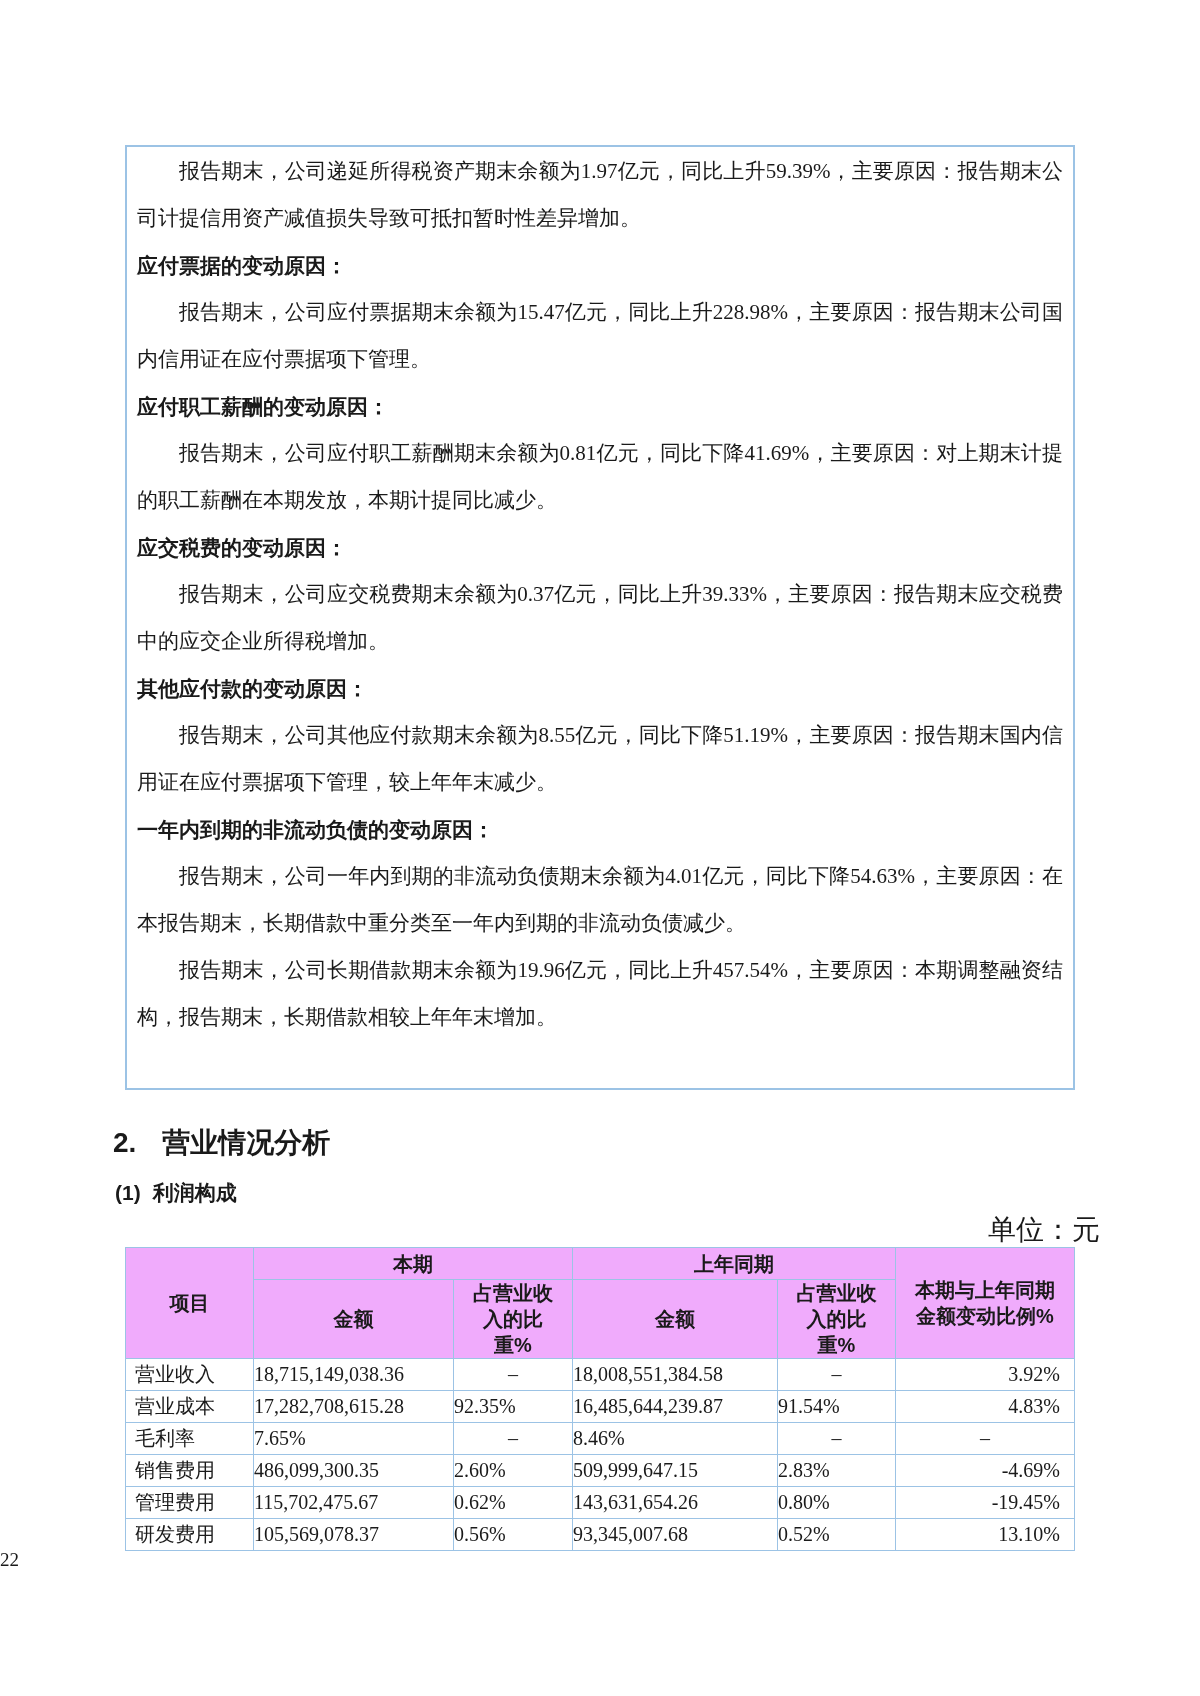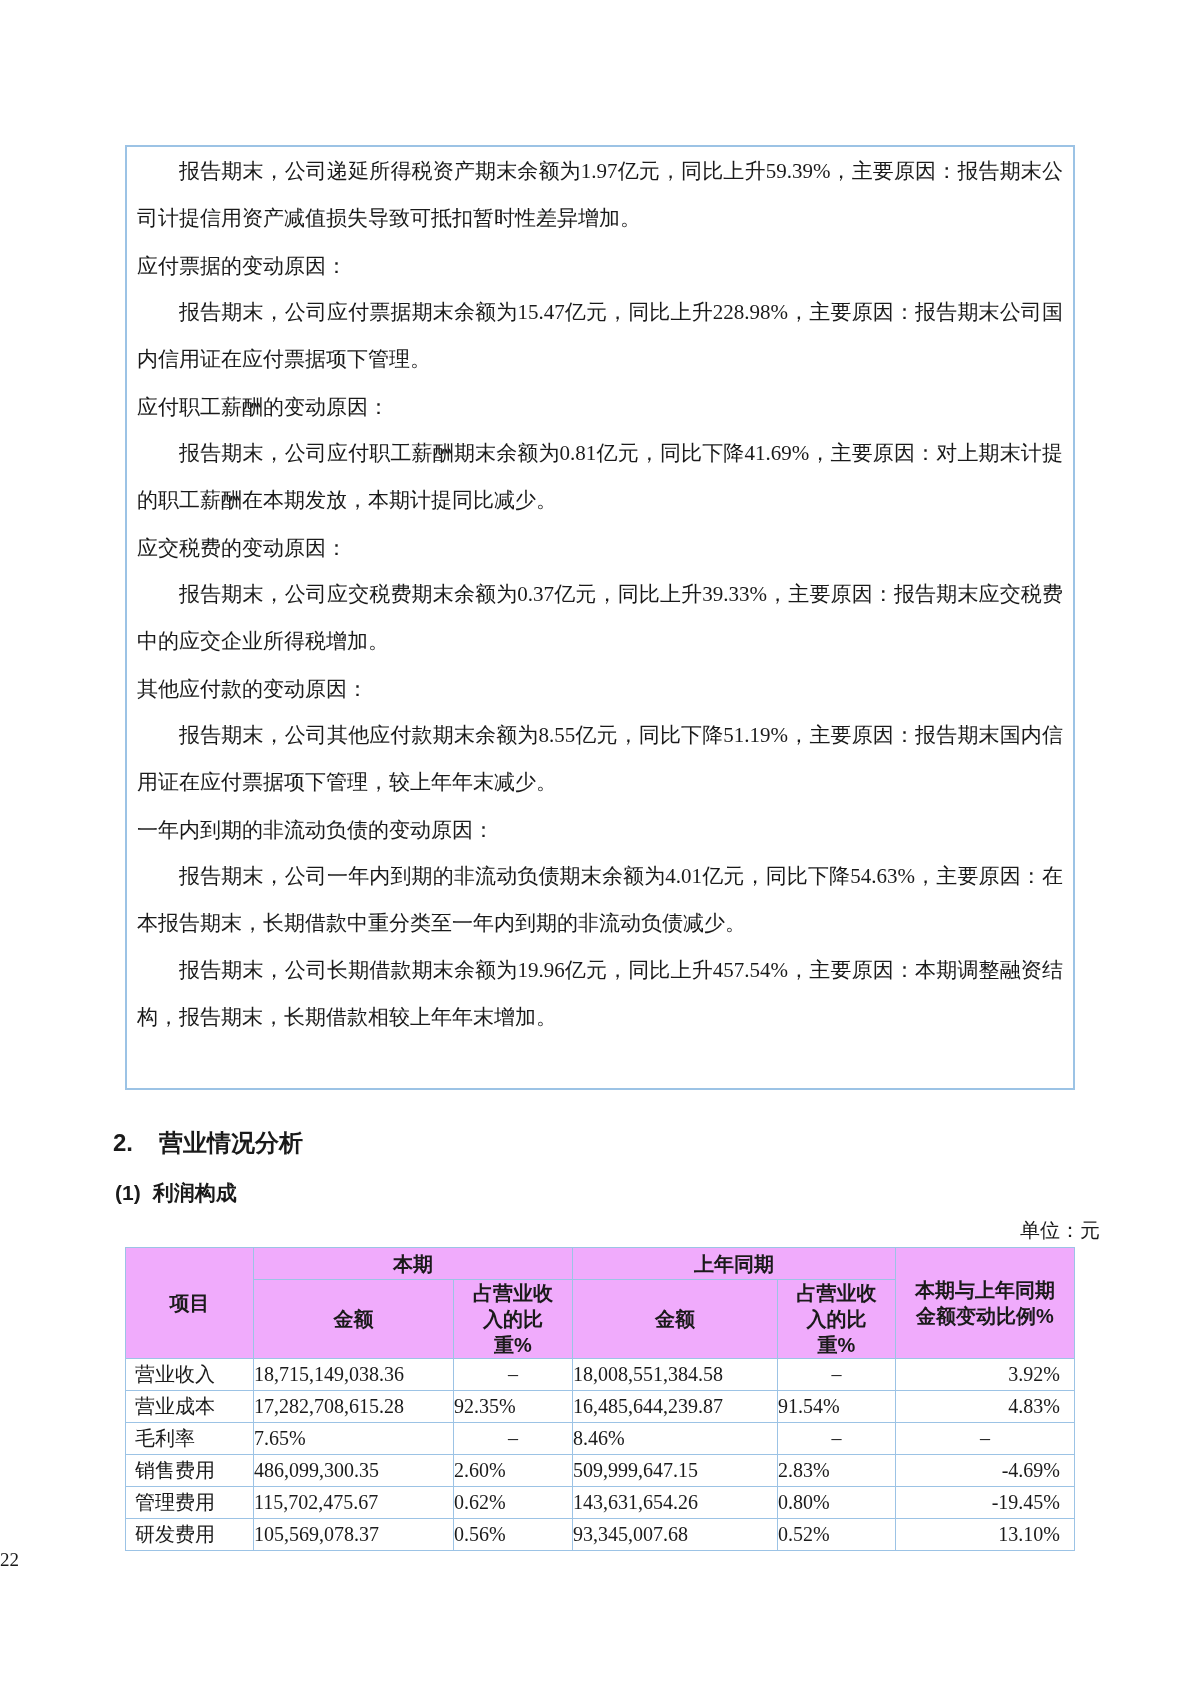--- a/index.html
+++ b/index.html
@@ -12,37 +12,37 @@
   .reason-box {
     position:absolute; left:125px; top:145px; width:950px; height:945px;
     border:2px solid #9cc3e5; padding:1px 10px 0 10px; overflow:hidden;
     background:#ffffff;
   }
   .reason-box .para {
     font-size:21px; line-height:47px; text-align:justify; text-align-last:left;
     text-indent:42px;
   }
   .reason-box .heading {
-    font-size:21px; line-height:47px; font-weight:normal;
+    font-size:21px; line-height:47px; font-weight:bold;
     font-family:"Liberation Sans","DejaVu Sans",sans-serif;
   }
   .section-title {
     position:absolute; left:113px; top:1128px; line-height:30px;
-    font-size:24px; font-weight:bold;
+    font-size:28px; font-weight:bold;
     font-family:"Liberation Sans","DejaVu Sans",sans-serif;
   }
   .section-title .sec-num { display:inline-block; margin-right:26px; }
   .subsection-title {
     position:absolute; left:115px; top:1178px; line-height:30px;
     font-size:21px; font-weight:bold;
     font-family:"Liberation Sans","DejaVu Sans",sans-serif;
   }
   .subsection-title .sub-num { display:inline-block; margin-right:12px; }
   .unit-label {
-    position:absolute; right:100px; top:1216px; line-height:28px; font-size:20px;text-align:right;
+    position:absolute; right:100px; top:1216px; line-height:28px; font-size:28px;text-align:right;
   }
   table.profit-table {
     position:absolute; left:125px; top:1247px; width:949px;
     border-collapse:collapse; table-layout:fixed;
   }
   .profit-table th, .profit-table td {
     border:1px solid #9cc3e5; font-size:20px; overflow:hidden;
   }
   .profit-table thead th {
     background:#f0abfc; font-weight:bold; text-align:center; vertical-align:middle;

